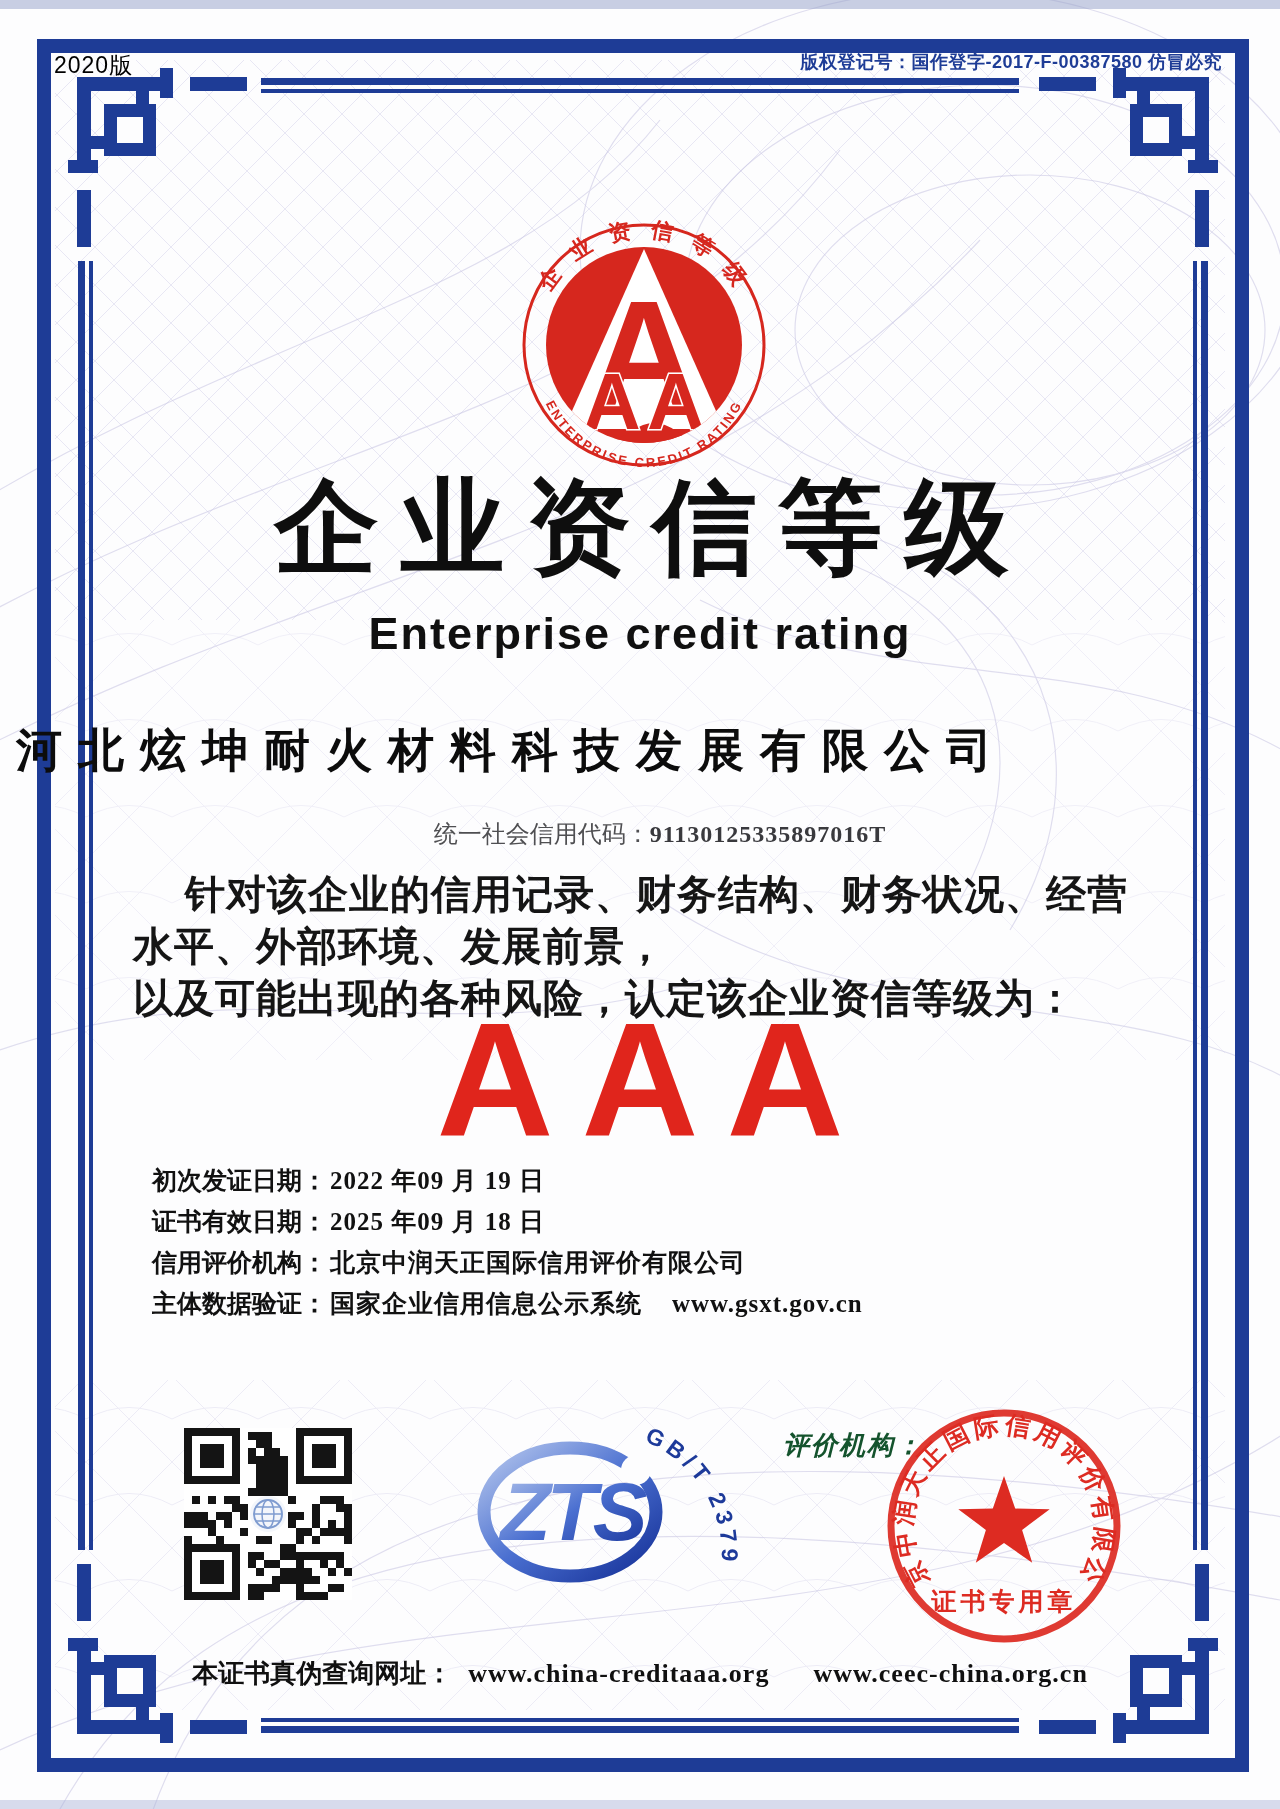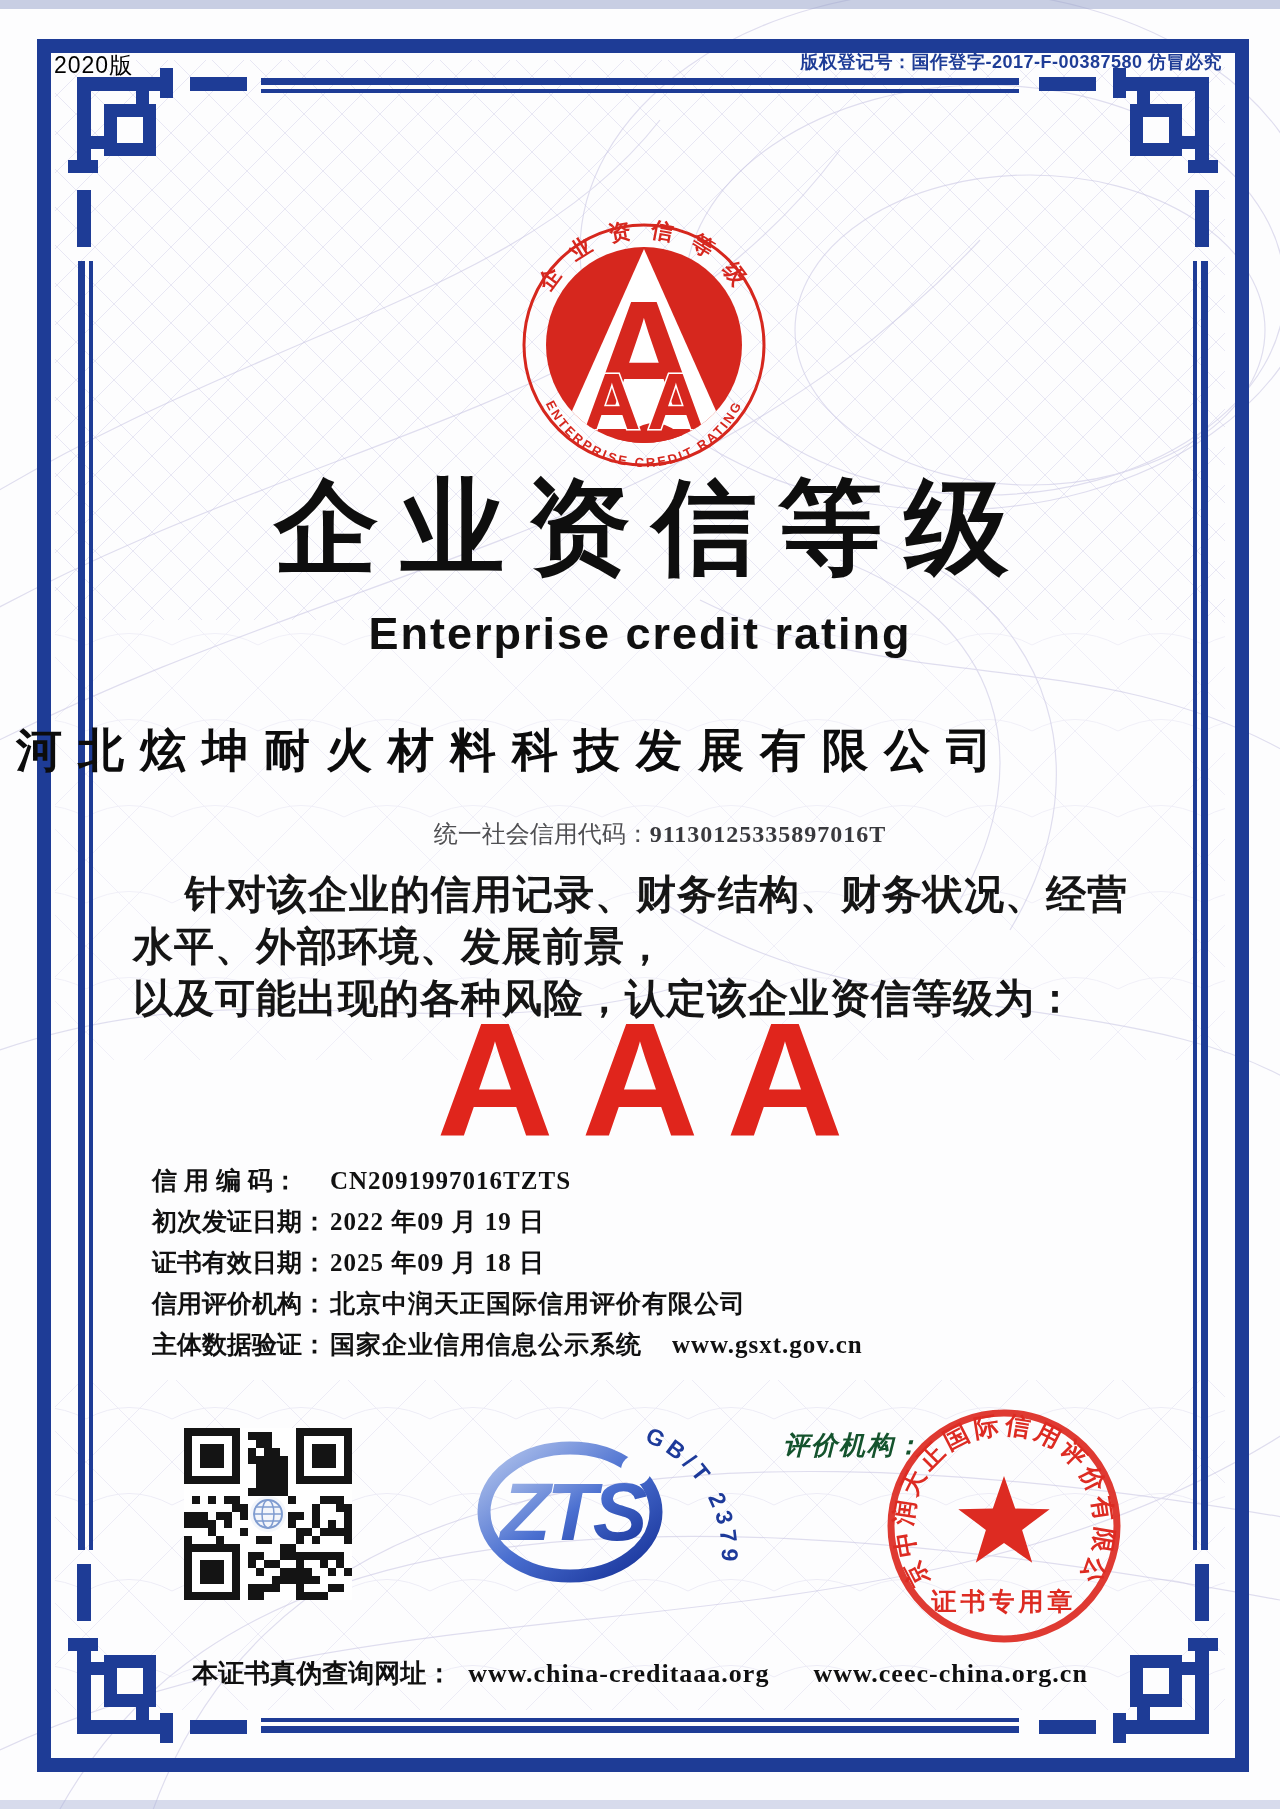--- a/index.html
+++ b/index.html
@@ -133,23 +133,20 @@
   </div>
 
   <div class="abs statement">
     <div class="l1">针对该企业的信用记录、财务结构、财务状况、经营水平、外部环境、发展前景，</div>
     <div class="l2">以及可能出现的各种风险，认定该企业资信等级为：</div>
   </div>
 
   <div class="abs rating">AAA</div>
 
   <div class="abs details">
-    <div class="drow">
-      <span class="dlabel">信 用 编 码：</span><span class="dvalue">CN2091997016TZTS</span>
-    </div>
     <div class="drow">
       <span class="dlabel">初次发证日期：</span><span class="dvalue">2022 年09 月 19 日</span>
     </div>
     <div class="drow">
       <span class="dlabel">证书有效日期：</span><span class="dvalue">2025 年09 月 18 日</span>
     </div>
     <div class="drow">
       <span class="dlabel">信用评价机构：</span><span class="dvalue">北京中润天正国际信用评价有限公司</span>
     </div>
     <div class="drow">

